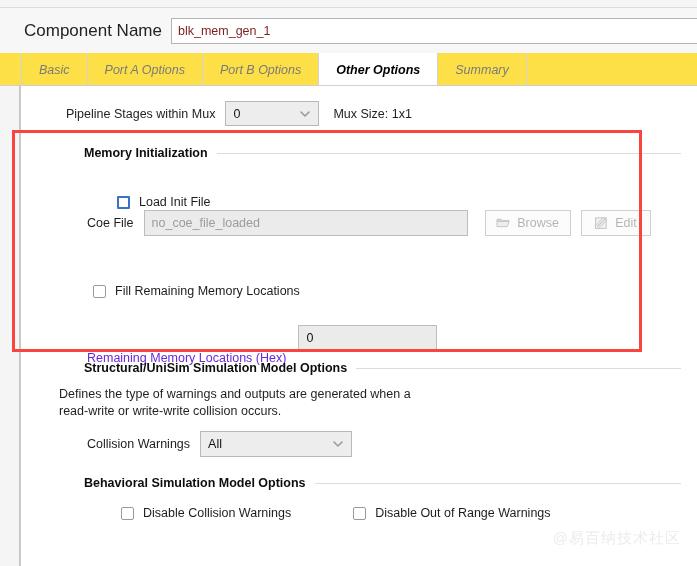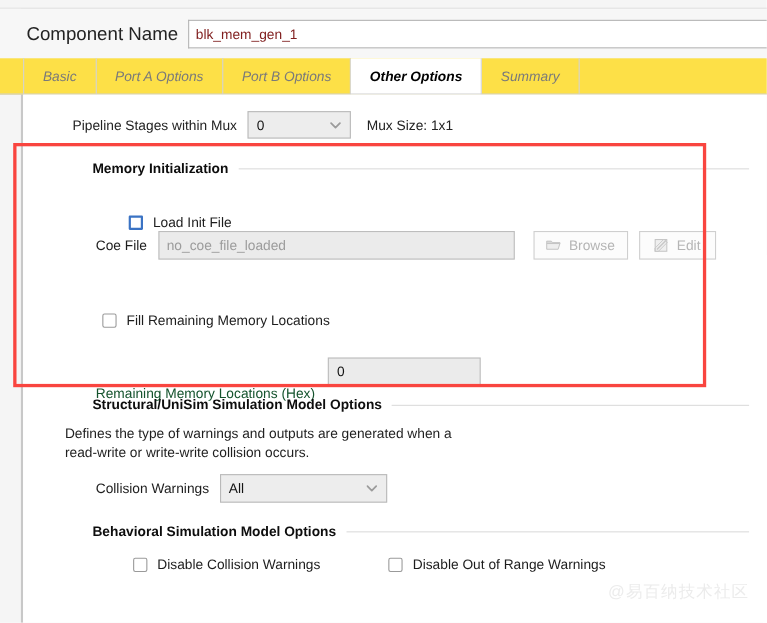--- a/index.html
+++ b/index.html
@@ -344,21 +344,21 @@
         <span>Edit</span>
       </div>
     </div>
 
     <div class="row" style="position:absolute; left:44px; top:198px;">
       <div class="cb"></div>
       <div class="cb-label">Fill Remaining Memory Locations</div>
     </div>
 
     <div class="row" style="position:absolute; left:38px; top:225px;">
-      <div style="font-size:12.5px;color:#14532d;white-space:nowrap;margin-top:40px;">Remaining Memory Locations (Hex)</div>
+      <div style="font-size:12.5px;color:#6d28d9;white-space:nowrap;margin-top:40px;">Remaining Memory Locations (Hex)</div>
       <div class="textfield value" style="margin-left:12px; width:139px;">0</div>
     </div>
 
     <div class="section-head" style="top:275px;">
       <div class="section-title">Structural/UniSim Simulation Model Options</div>
       <div class="section-rule"></div>
     </div>
 
     <div style="position:absolute; left:38px; top:301px;">
       <div class="desc-line">Defines the type of warnings and outputs are generated when a</div>

